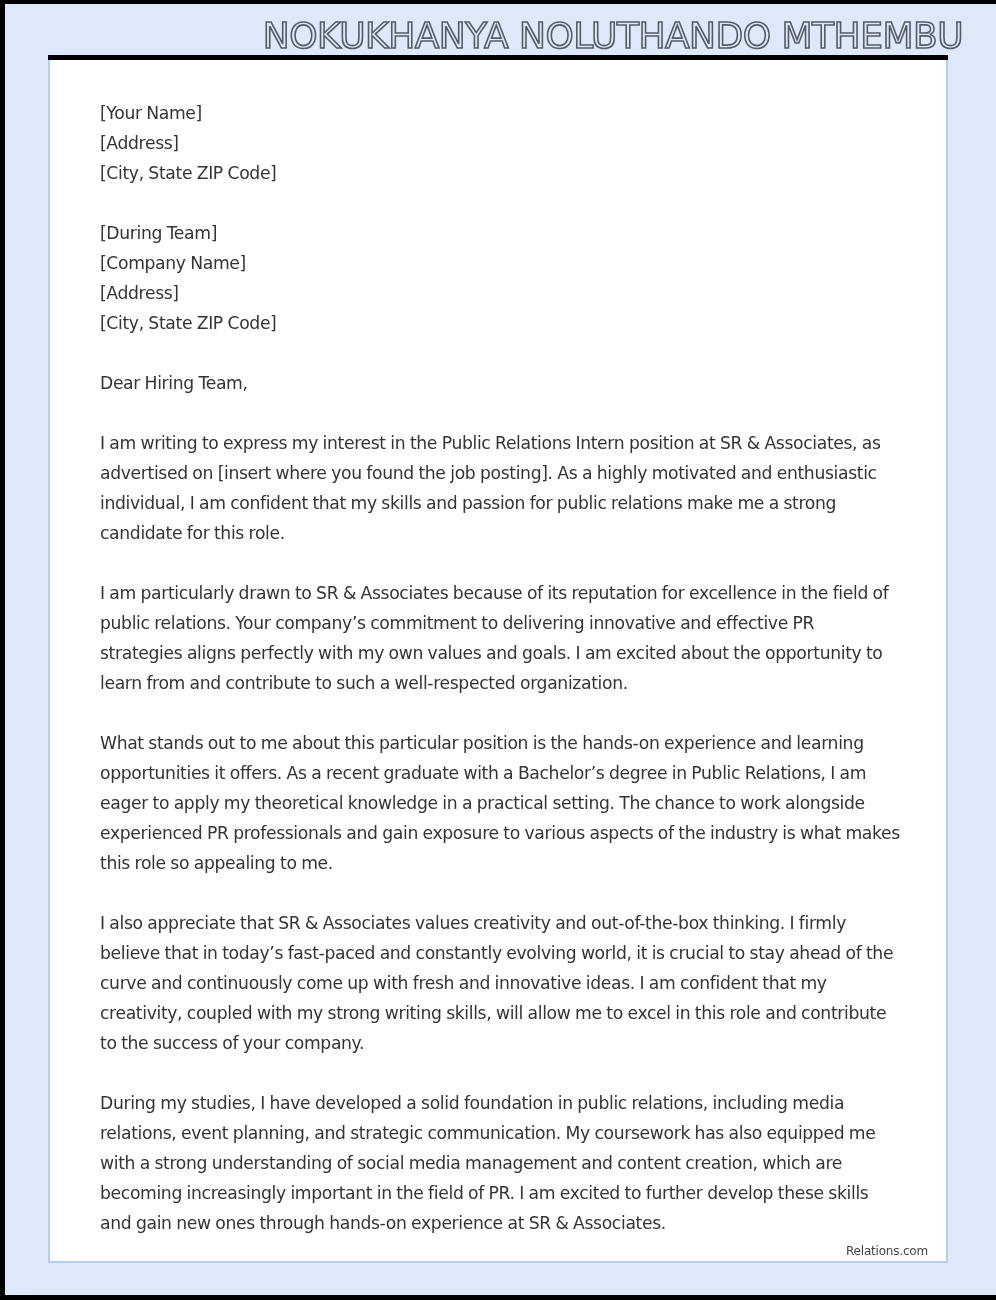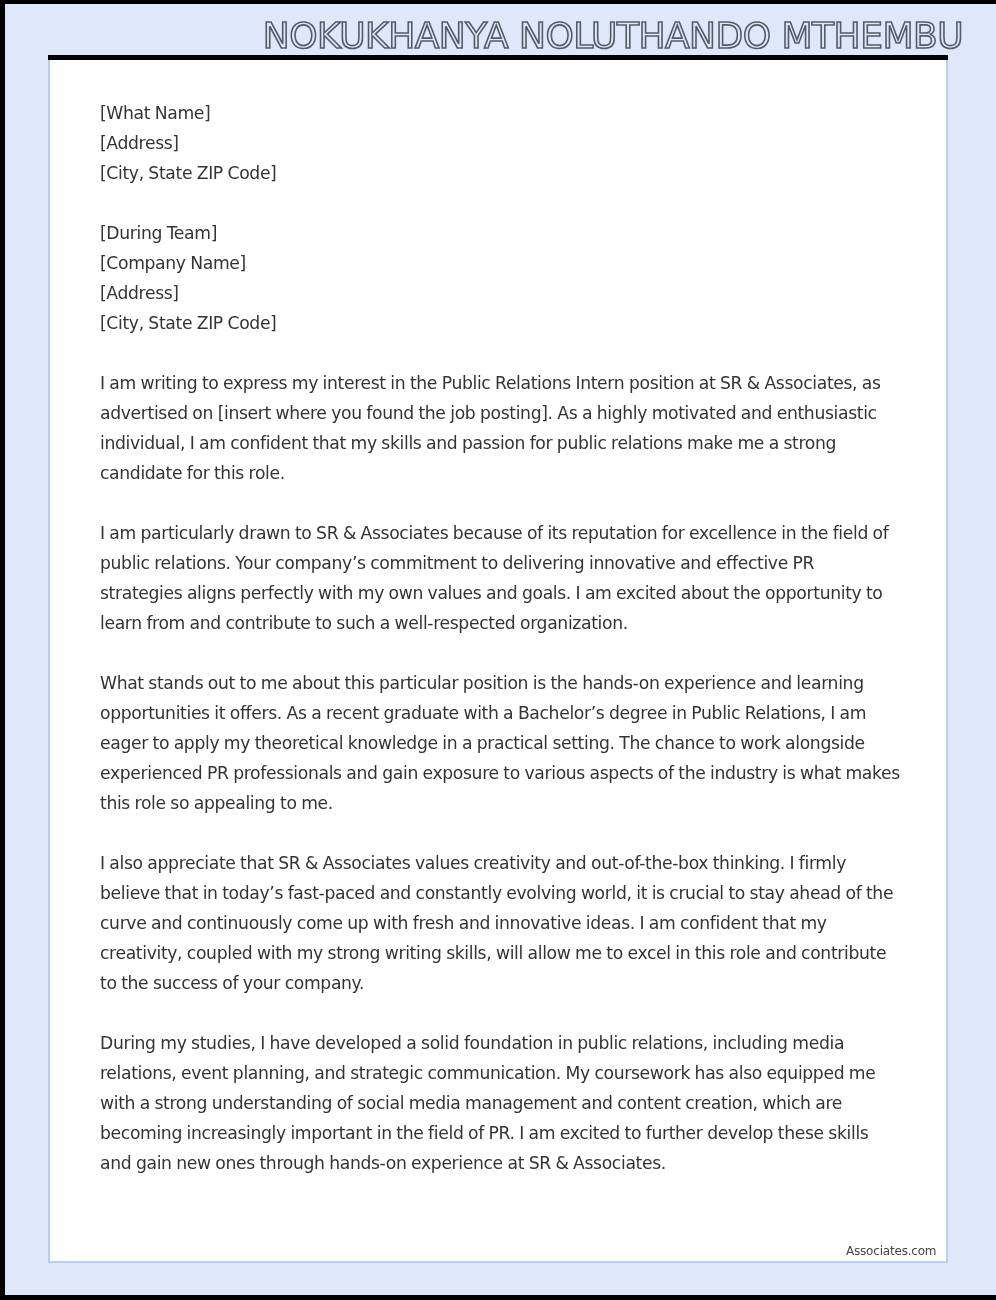--- a/index.html
+++ b/index.html
@@ -67,31 +67,32 @@
 </head>
 <body>
 
 <div class="frame">
   <h1 class="title">NOKUKHANYA NOLUTHANDO MTHEMBU</h1>
   <div class="topbar"></div>
   <div class="card"></div>
 
   <div class="letter">
     <p>
-      <span class="line">[What Name]</span>
+      <span class="line">[Your Name]</span>
       <span class="line">[Address]</span>
       <span class="line">[City, State ZIP Code]</span>
     </p>
     <p>
       <span class="line">[During Team]</span>
       <span class="line">[Company Name]</span>
       <span class="line">[Address]</span>
       <span class="line">[City, State ZIP Code]</span>
     </p>
+    <p>Dear Hiring Team,</p>
     <p>I am writing to express my interest in the Public Relations Intern position at SR &amp; Associates, as advertised on [insert where you found the job posting]. As a highly motivated and enthusiastic individual, I am confident that my skills and passion for public relations make me a strong candidate for this role.</p>
     <p>I am particularly drawn to SR &amp; Associates because of its reputation for excellence in the field of public relations. Your company’s commitment to delivering innovative and effective PR strategies aligns perfectly with my own values and goals. I am excited about the opportunity to learn from and contribute to such a well-respected organization.</p>
     <p>What stands out to me about this particular position is the hands-on experience and learning opportunities it offers. As a recent graduate with a Bachelor’s degree in Public Relations, I am eager to apply my theoretical knowledge in a practical setting. The chance to work alongside experienced PR professionals and gain exposure to various aspects of the industry is what makes this role so appealing to me.</p>
     <p>I also appreciate that SR &amp; Associates values creativity and out-of-the-box thinking. I firmly believe that in today’s fast-paced and constantly evolving world, it is crucial to stay ahead of the curve and continuously come up with fresh and innovative ideas. I am confident that my creativity, coupled with my strong writing skills, will allow me to excel in this role and contribute to the success of your company.</p>
     <p>During my studies, I have developed a solid foundation in public relations, including media relations, event planning, and strategic communication. My coursework has also equipped me with a strong understanding of social media management and content creation, which are becoming increasingly important in the field of PR. I am excited to further develop these skills and gain new ones through hands-on experience at SR &amp; Associates.</p>
   </div>
 
-  <div class="watermark">Associates.com</div>
+  <div class="watermark">Relations.com</div>
 </div>
 
 </body></html>

